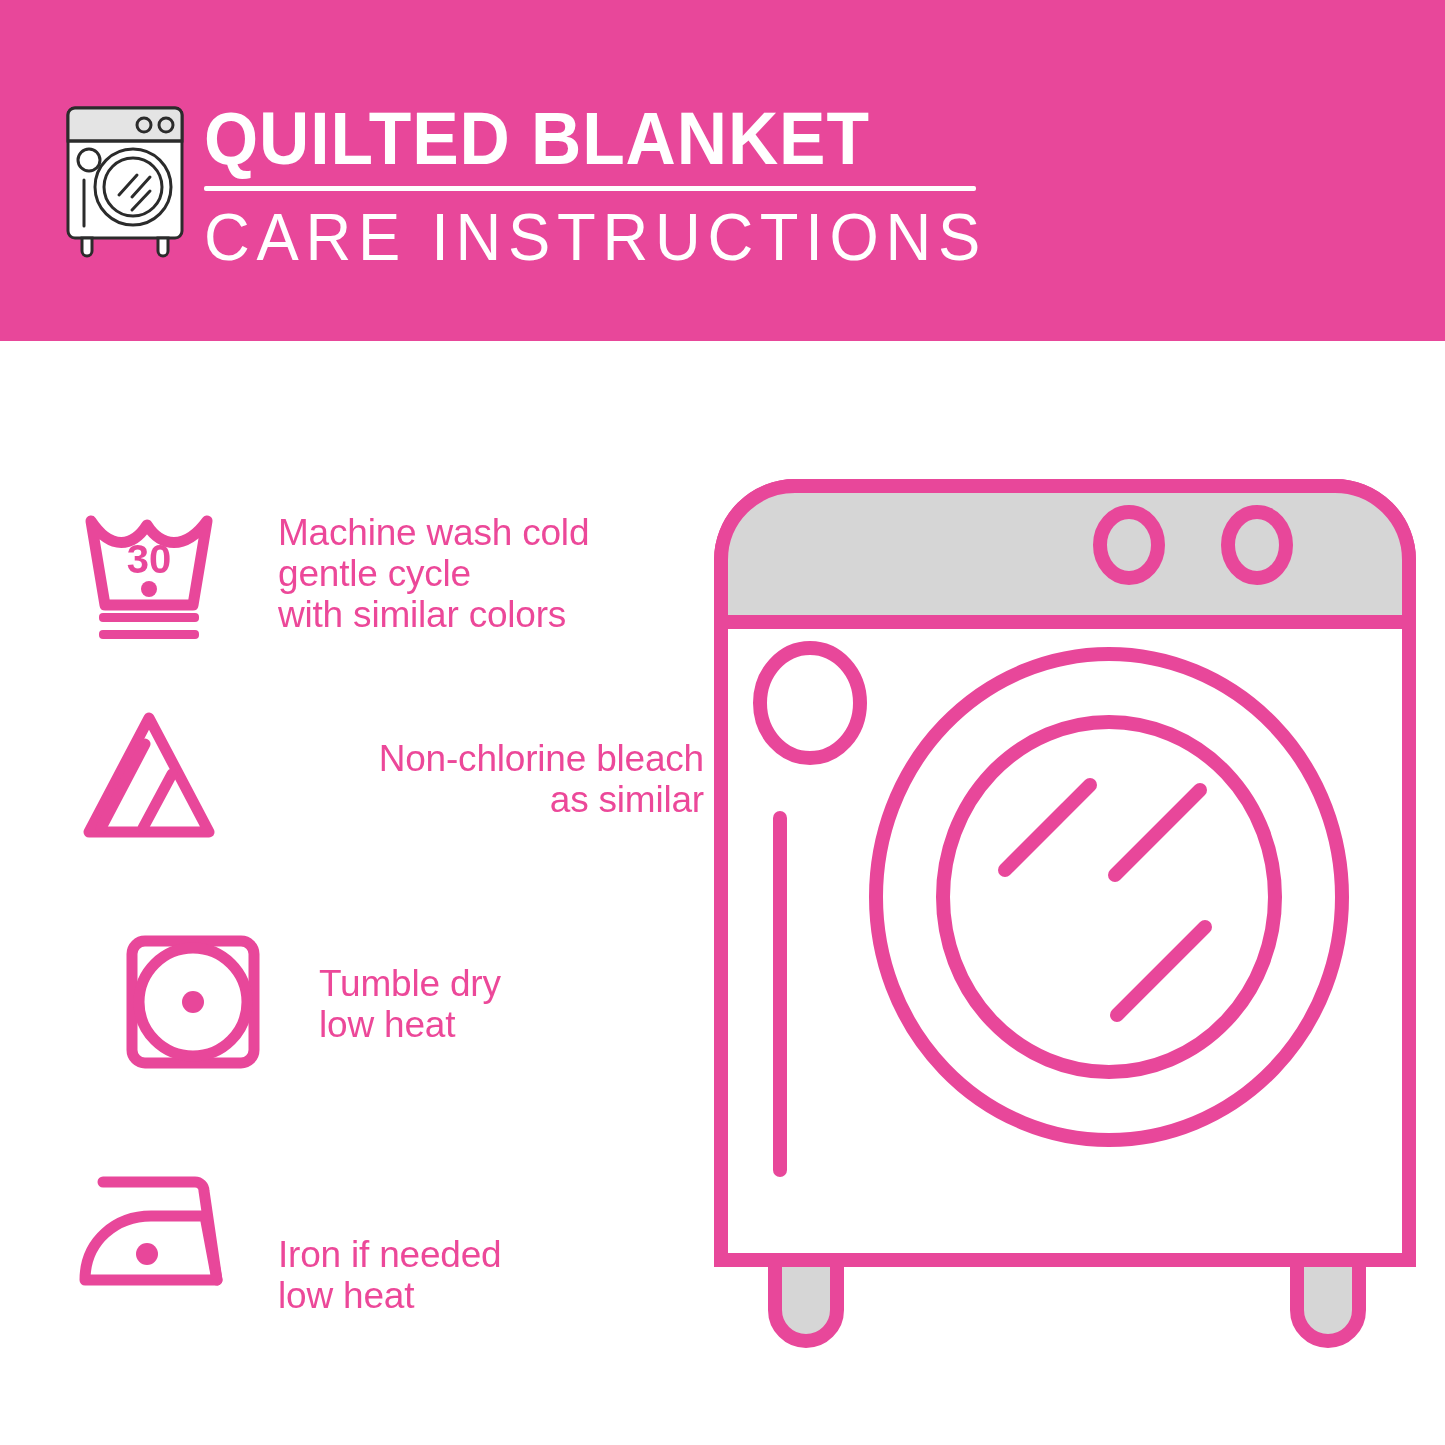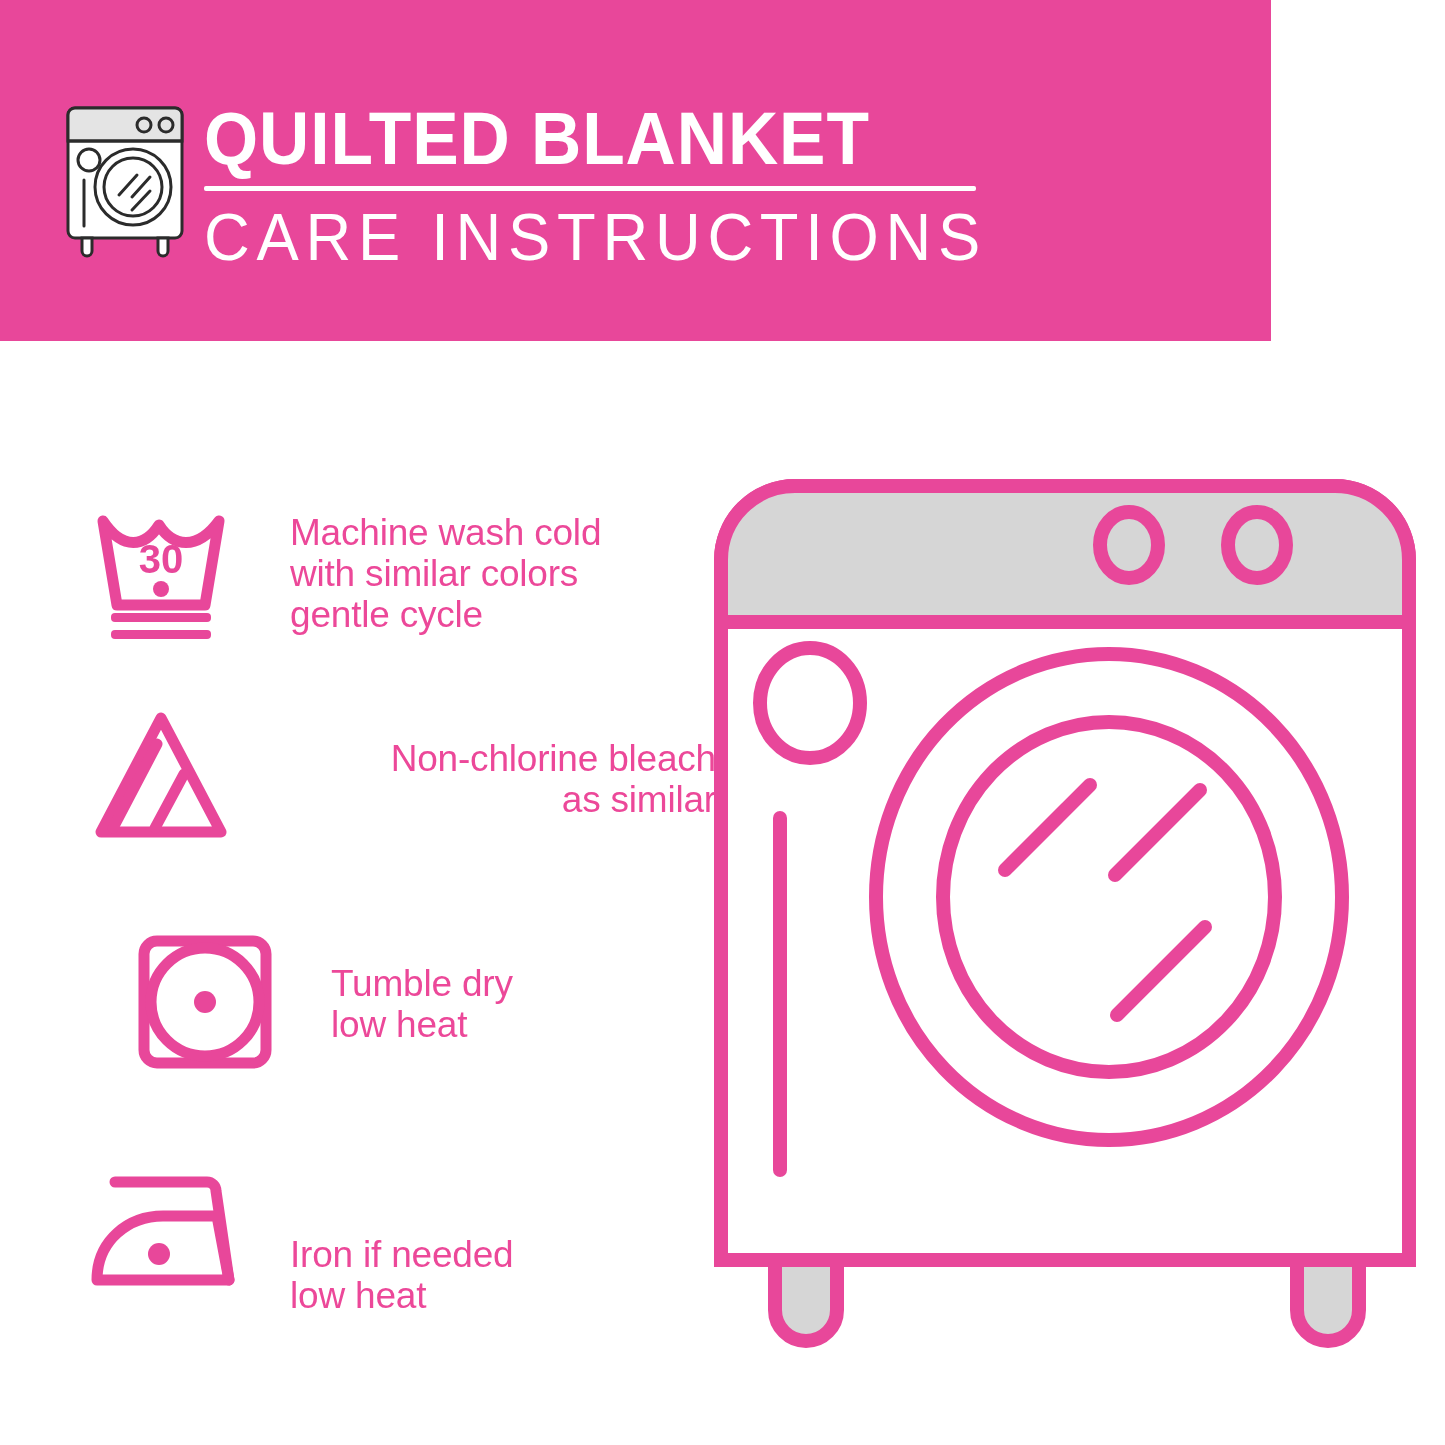--- a/index.html
+++ b/index.html
@@ -16,21 +16,21 @@
     height: 1445px;
     background: #ffffff;
     overflow: hidden;
   }
 
   
   #header-band {
     position: absolute;
     left: 0;
     top: 0;
-    width: 1271px;
+    width: 1445px;
     height: 341px;
     background: #E8479A;
   }
   #header-logo {
     position: absolute;
     left: 60px;
     top: 98px;
     width: 130px;
     height: 160px;
   }
@@ -74,21 +74,21 @@
   
   #care-list {
     position: absolute;
     left: 0;
     top: 341px;
     width: 700px;
     height: 1104px;
   }
   .care-row {
     position: absolute;
-    left: 16px;
+    left: 4px;
     width: 700px;
     display: flex;
     align-items: center;
   }
   .care-row-0 { top: 140px; height: 185px; }
   .care-row-1 { top: 345px; height: 185px; text-align: right; }
   .care-row-2 { top: 570px; height: 185px; padding-left: 41px; }
   .care-row-3 { top: 790px; height: 185px; align-items: flex-end; }
 
   .care-icon {
@@ -172,22 +172,22 @@
           <text x="72" y="74" font-family="Liberation Sans, sans-serif" font-size="40" font-weight="bold" fill="#E8479A" text-anchor="middle">30</text>
 
           <circle cx="72" cy="90" r="8" fill="#E8479A"></circle>
 
           <rect x="22" y="114" width="100" height="9" rx="4" fill="#E8479A"></rect>
           <rect x="22" y="131" width="100" height="9" rx="4" fill="#E8479A"></rect>
         </svg>
       </div>
       <div class="care-text">
         <span class="ln">Machine wash cold</span>
+        <span class="ln">gentle cycle</span>
         <span class="ln">with similar colors</span>
-        <span class="ln">gentle cycle</span>
       </div>
     </div>
 
     <div class="care-row care-row-1">
       <div class="care-icon">
         <svg viewBox="0 0 160 150" width="160" height="150" aria-hidden="true">
           <path d="M72 14 L132 128 L12 128 Z" fill="none" stroke="#E8479A" stroke-width="11" stroke-linejoin="round"></path>
           <line x1="68" y1="40" x2="24" y2="124" stroke="#E8479A" stroke-width="11" stroke-linecap="round"></line>
           <line x1="95" y1="70" x2="66" y2="124" stroke="#E8479A" stroke-width="11" stroke-linecap="round"></line>
         </svg>

